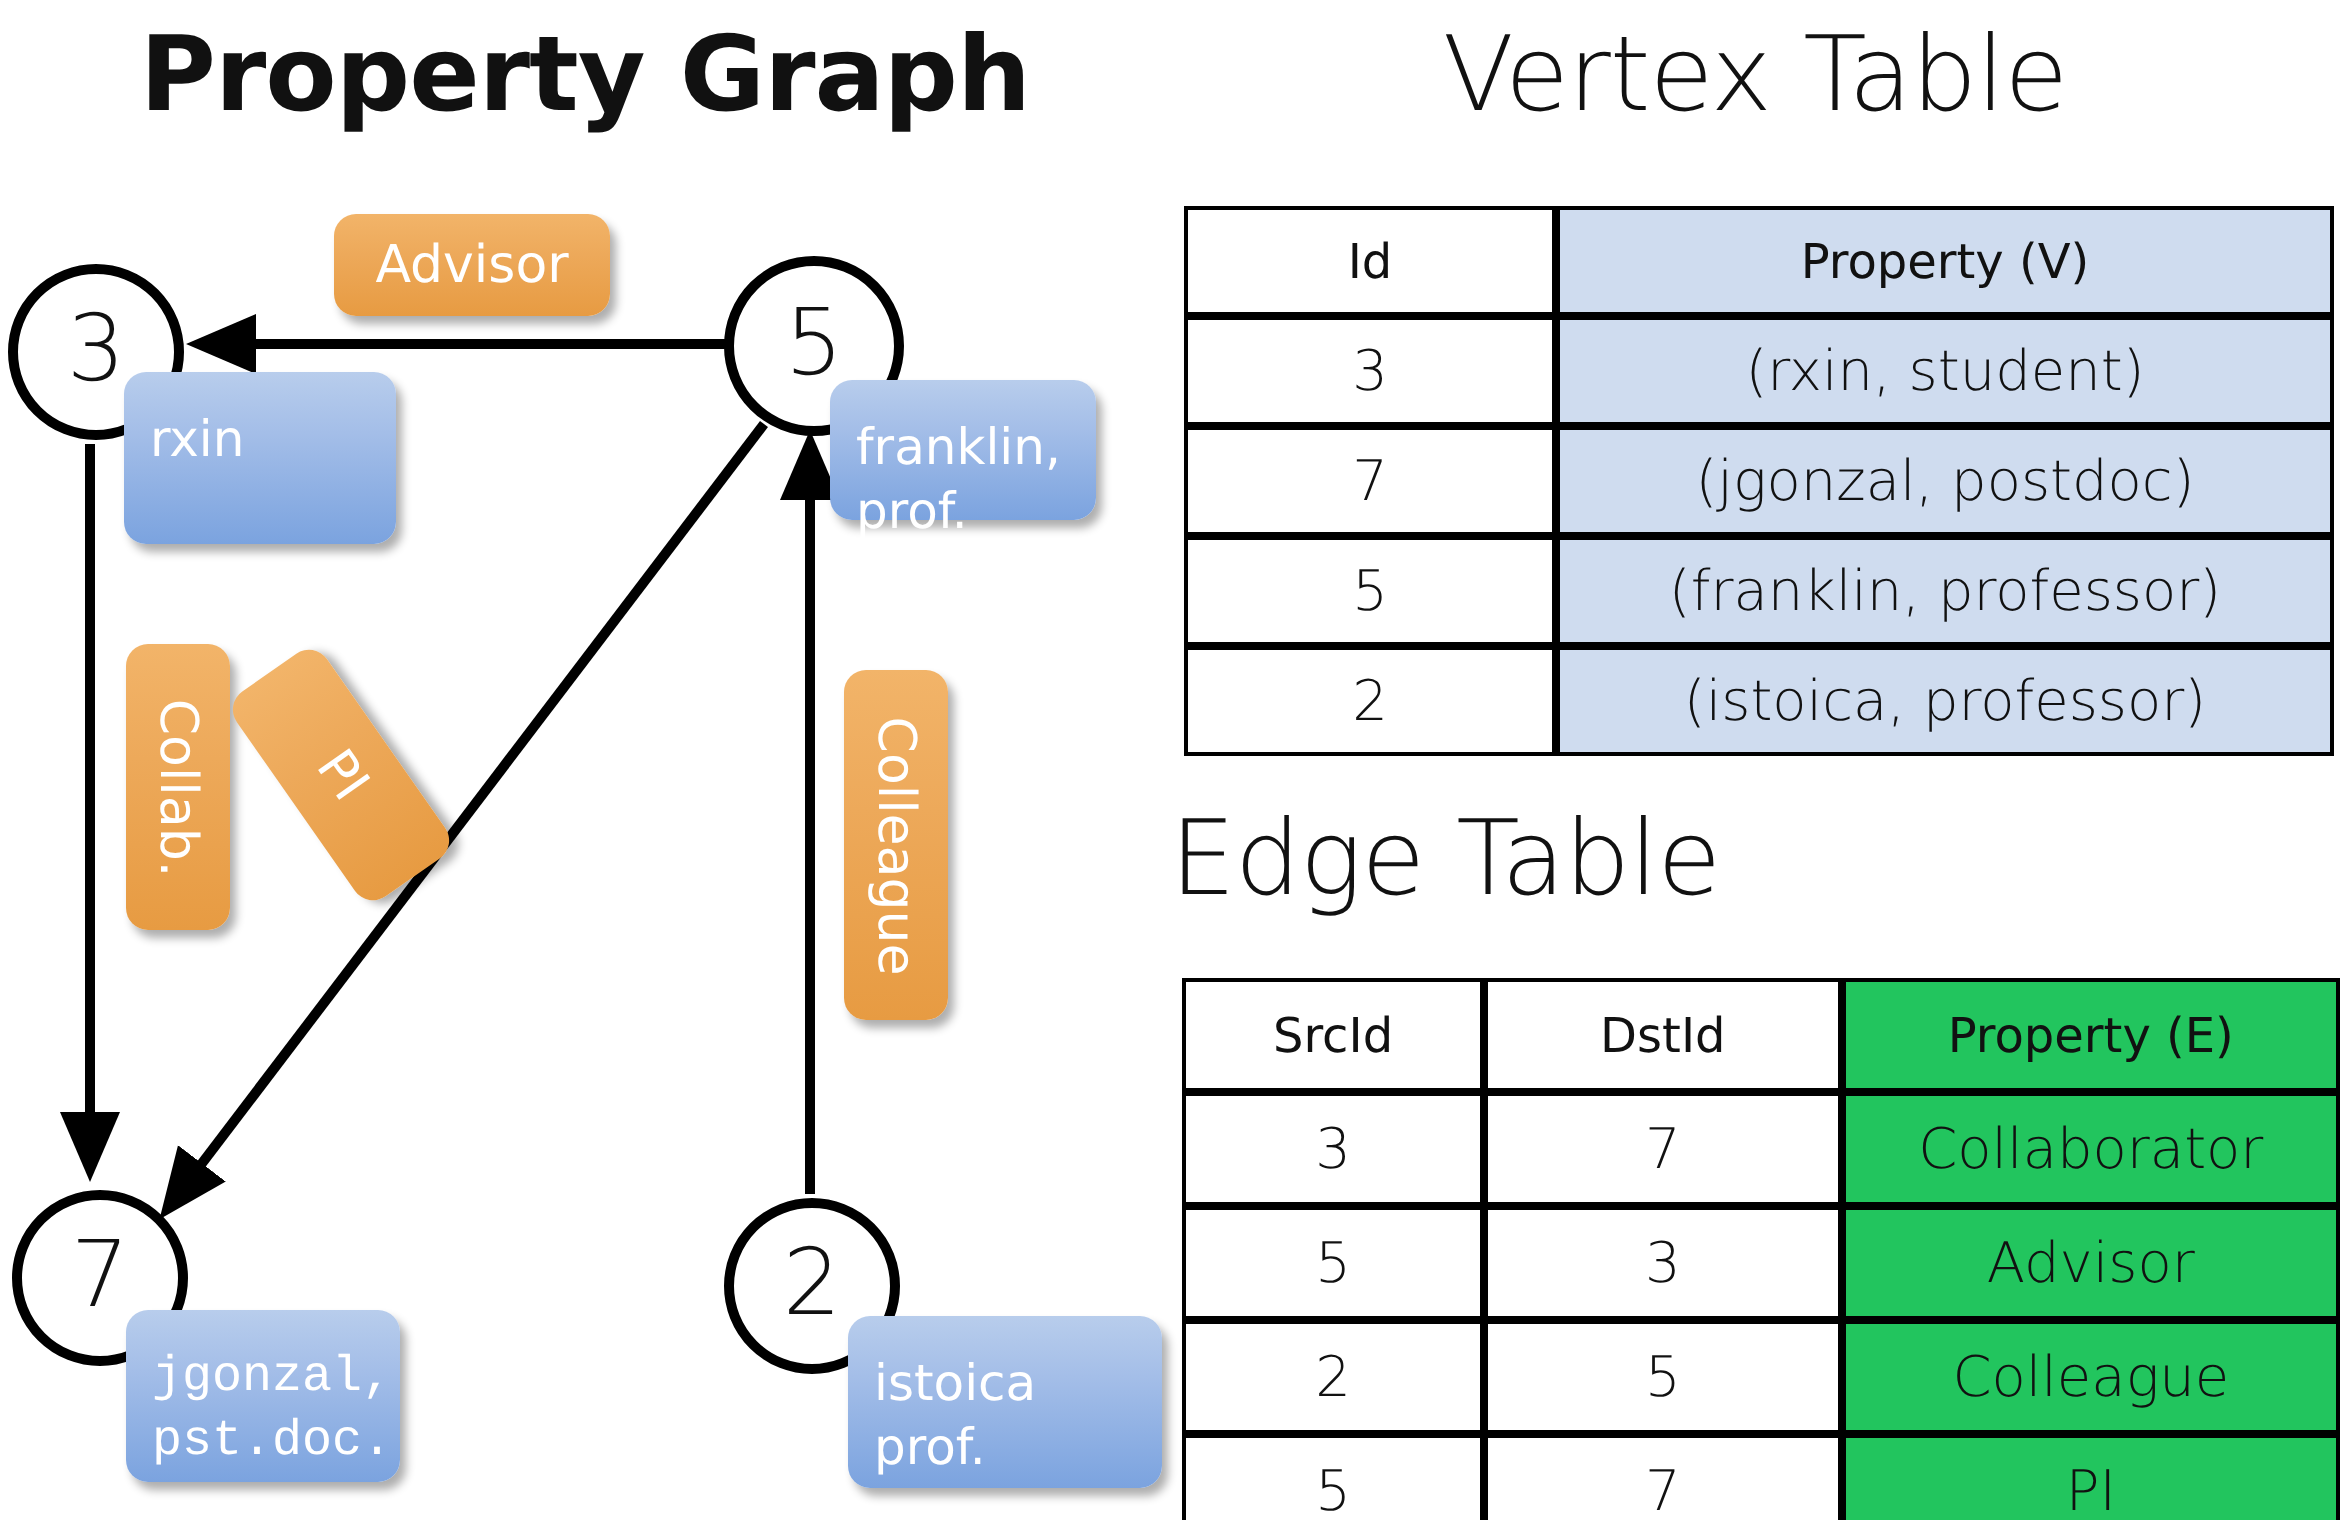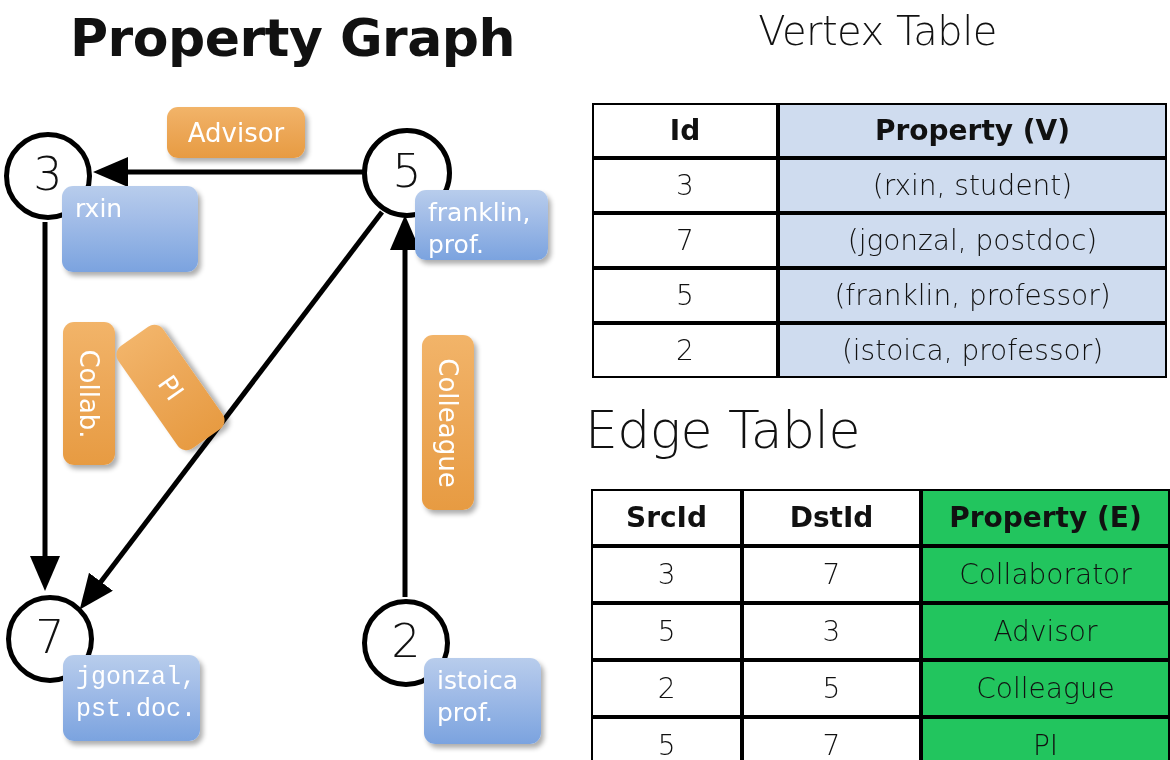--- a/index.html
+++ b/index.html
@@ -27,21 +27,21 @@
   }
   #title-property-graph {
     left: 0; top: 8px; width: 585px;
     text-align: center;
     font-size: 52px;
     font-weight: bold;
   }
   #title-vertex-table {
     left: 585px; top: 8px; width: 585px;
     text-align: center;
-    font-size: 40px;
+    font-size: 52px;
   }
   #title-edge-table {
     left: 585px; top: 400px; width: 585px;
     text-align: left;
     font-size: 52px;
   }
 
   
   #graph-panel {
     position: absolute;
@@ -73,21 +73,21 @@
 
   .prop-box {
     position: absolute;
     box-sizing: border-box;
     border-radius: 11px;
     color: #ffffff;
     font-family: "DejaVu Sans", sans-serif;
     font-weight: 400;
     font-size: 25px;
     line-height: 1.28;
-    padding: 7px 0 0 13px;
+    padding: 18px 0 0 13px;
     box-shadow: 3px 4px 5px rgba(0,0,0,0.32);
   }
   .prop-box.blue {
     background: linear-gradient(to bottom, #b8cdec 0%, #a4bee8 35%, #7ba3df 100%);
   }
   .label-box {
     position: absolute;
     box-sizing: border-box;
     border-radius: 11px;
     color: #ffffff;
@@ -114,22 +114,22 @@
   }
   .tbl td, .tbl th {
     border: 2px solid #000000;
     text-align: center;
     font-weight: 300;
     font-size: 28px;
     padding: 0;
     background: #ffffff;
   }
   .tbl th {
-    font-weight: 700;
-    font-size: 28px;
+    font-weight: 400;
+    font-size: 24px;
   }
   .tbl .v-prop { background: #cfdcef; }
   .tbl .e-prop { background: #22c55e; }
 
   #vertex-table { left: 592px; top: 103px; }
   #vertex-table td, #vertex-table th { height: 51px; }
   #vertex-table .col-id { width: 182px; }
   #vertex-table .col-prop { width: 385px; text-align: center; }
 
   #edge-table { left: 591px; top: 489px; }
@@ -180,21 +180,21 @@
     <div>rxin</div>
   </div>
   <div class="prop-box blue" style="left:415px; top:190px; width:133px; height:70px;">
     <div>franklin,</div>
     <div>prof.</div>
   </div>
   <div class="prop-box blue" style="left:63px; top:655px; width:137px; height:86px;font-family:Liberation Mono, monospace;">
     <div>jgonzal,</div>
     <div>pst.doc.</div>
   </div>
-  <div class="prop-box blue" style="left:424px; top:658px; width:117px; height:86px;">
+  <div class="prop-box blue" style="left:424px; top:658px; width:157px; height:86px;">
     <div>istoica</div>
     <div>prof.</div>
   </div>
 
   <div class="label-box" style="left:167px; top:107px; width:138px; height:51px;">
     <span>Advisor</span>
   </div>
 
   <div class="label-box" style="left:63px; top:322px; width:52px; height:143px;">
     <span style="transform:rotate(90deg);">Collab.</span>

